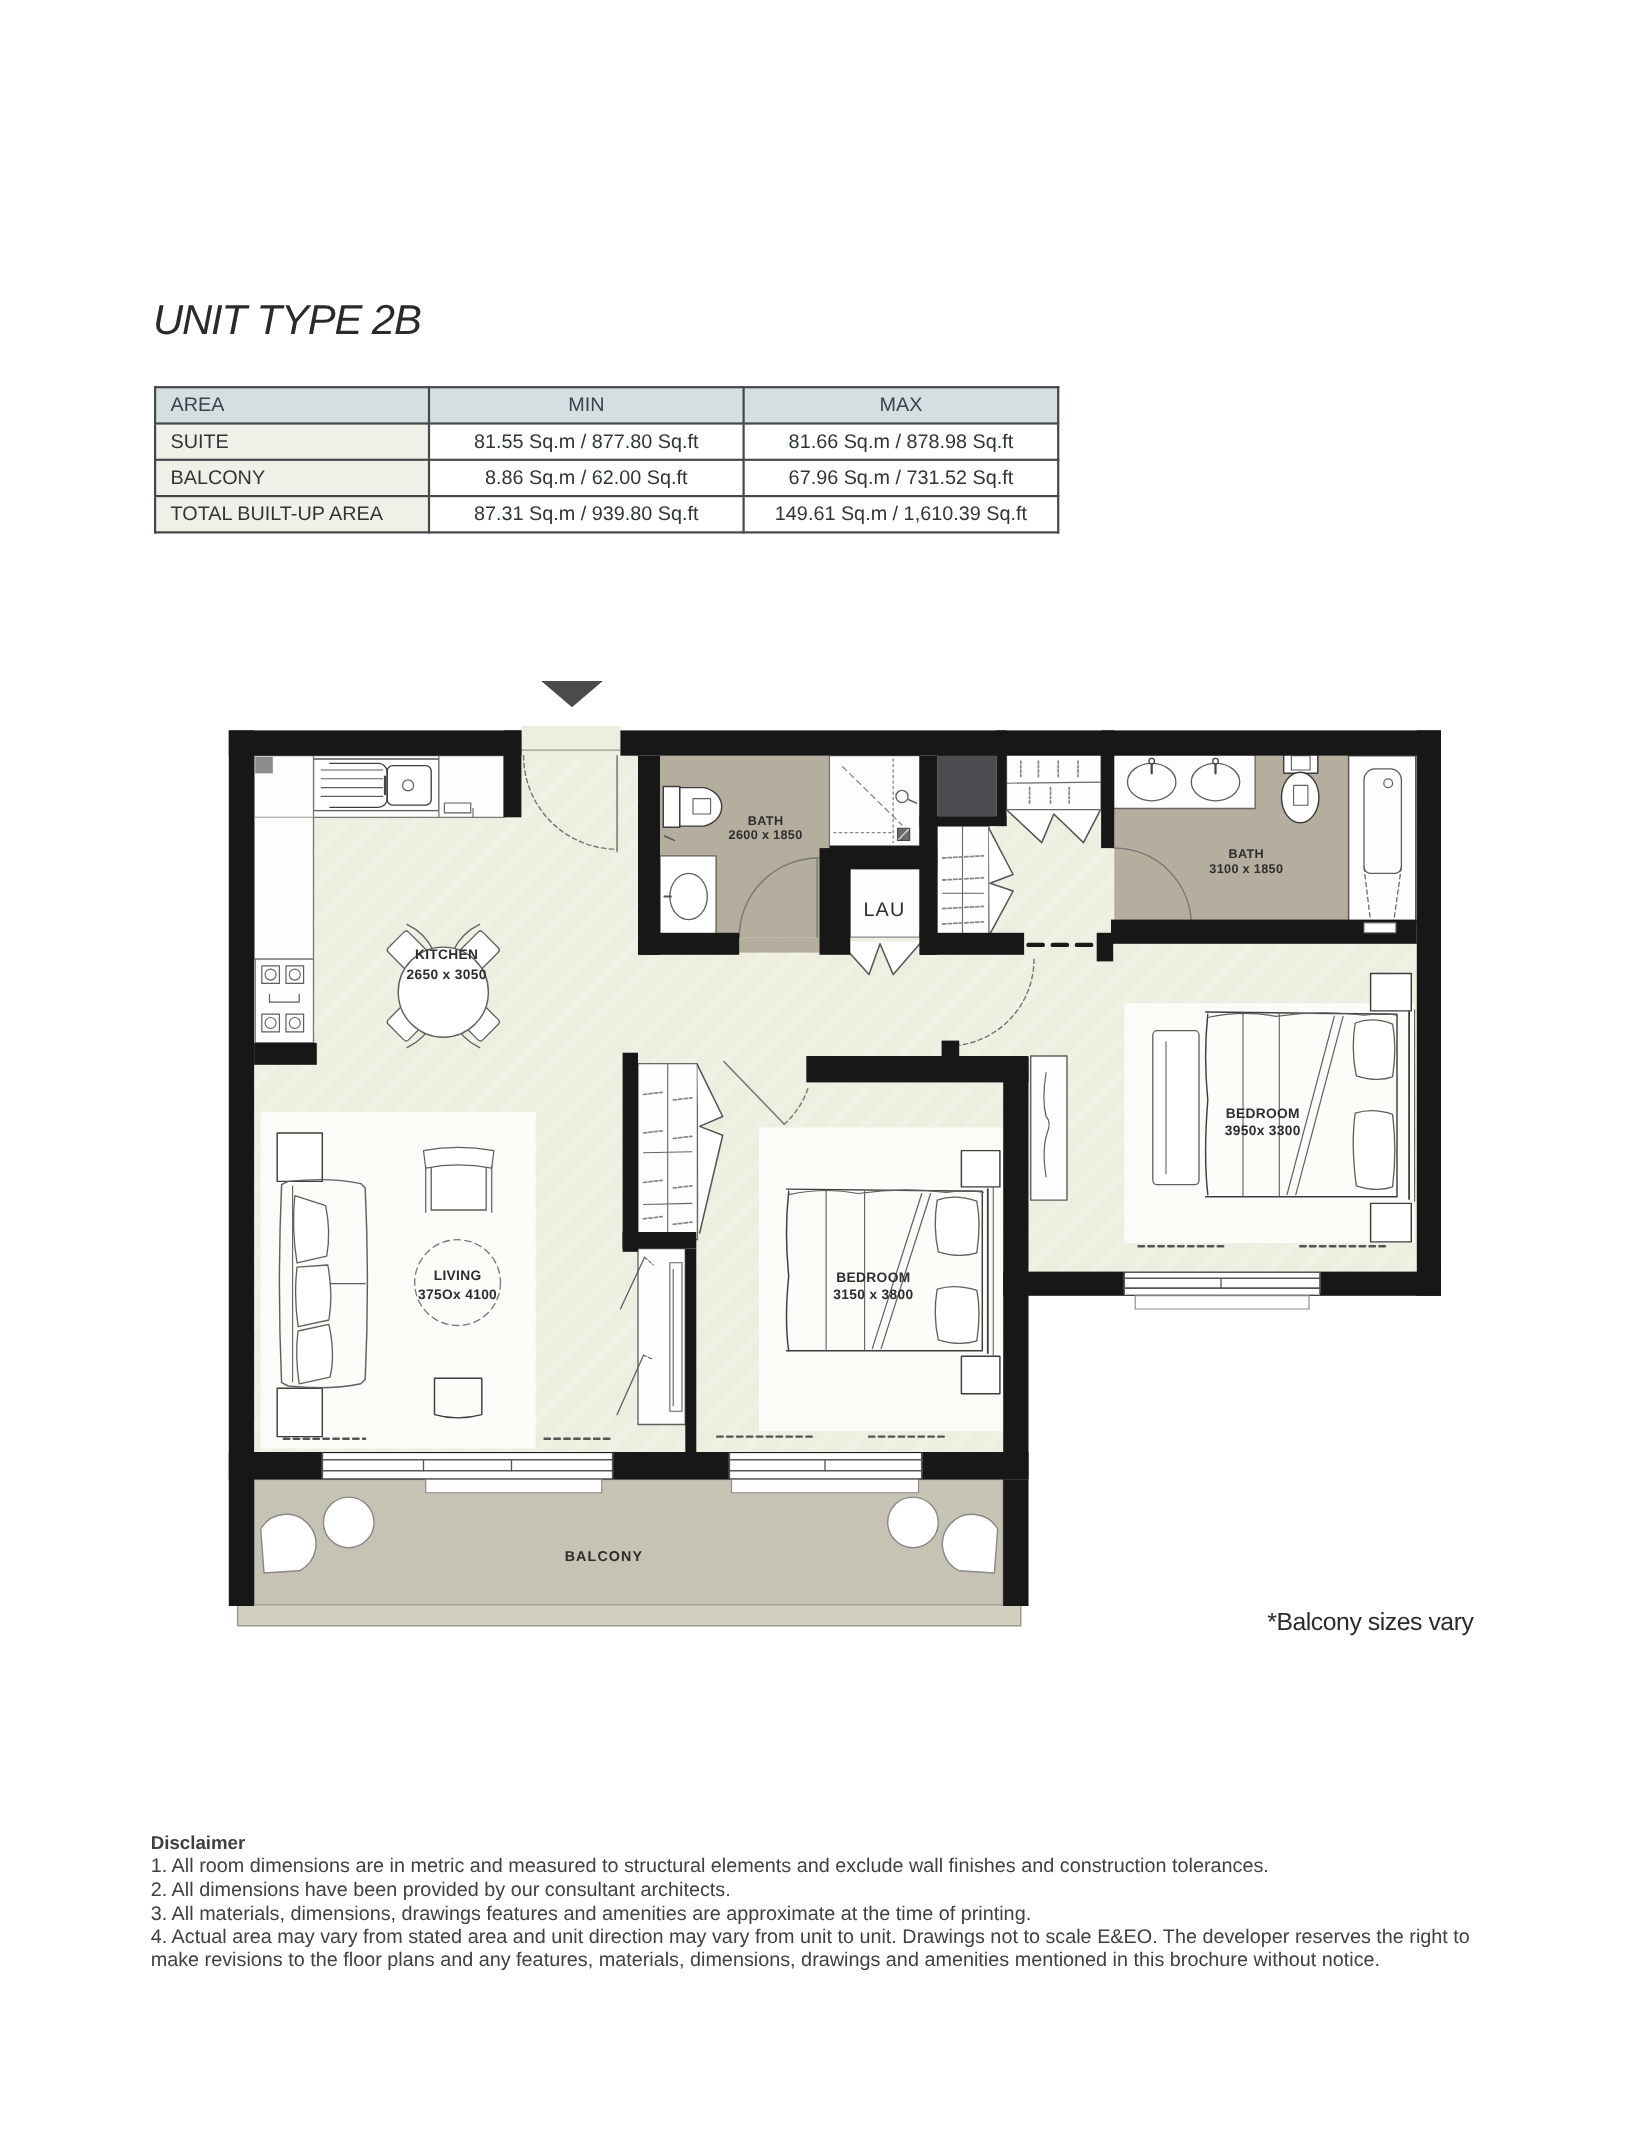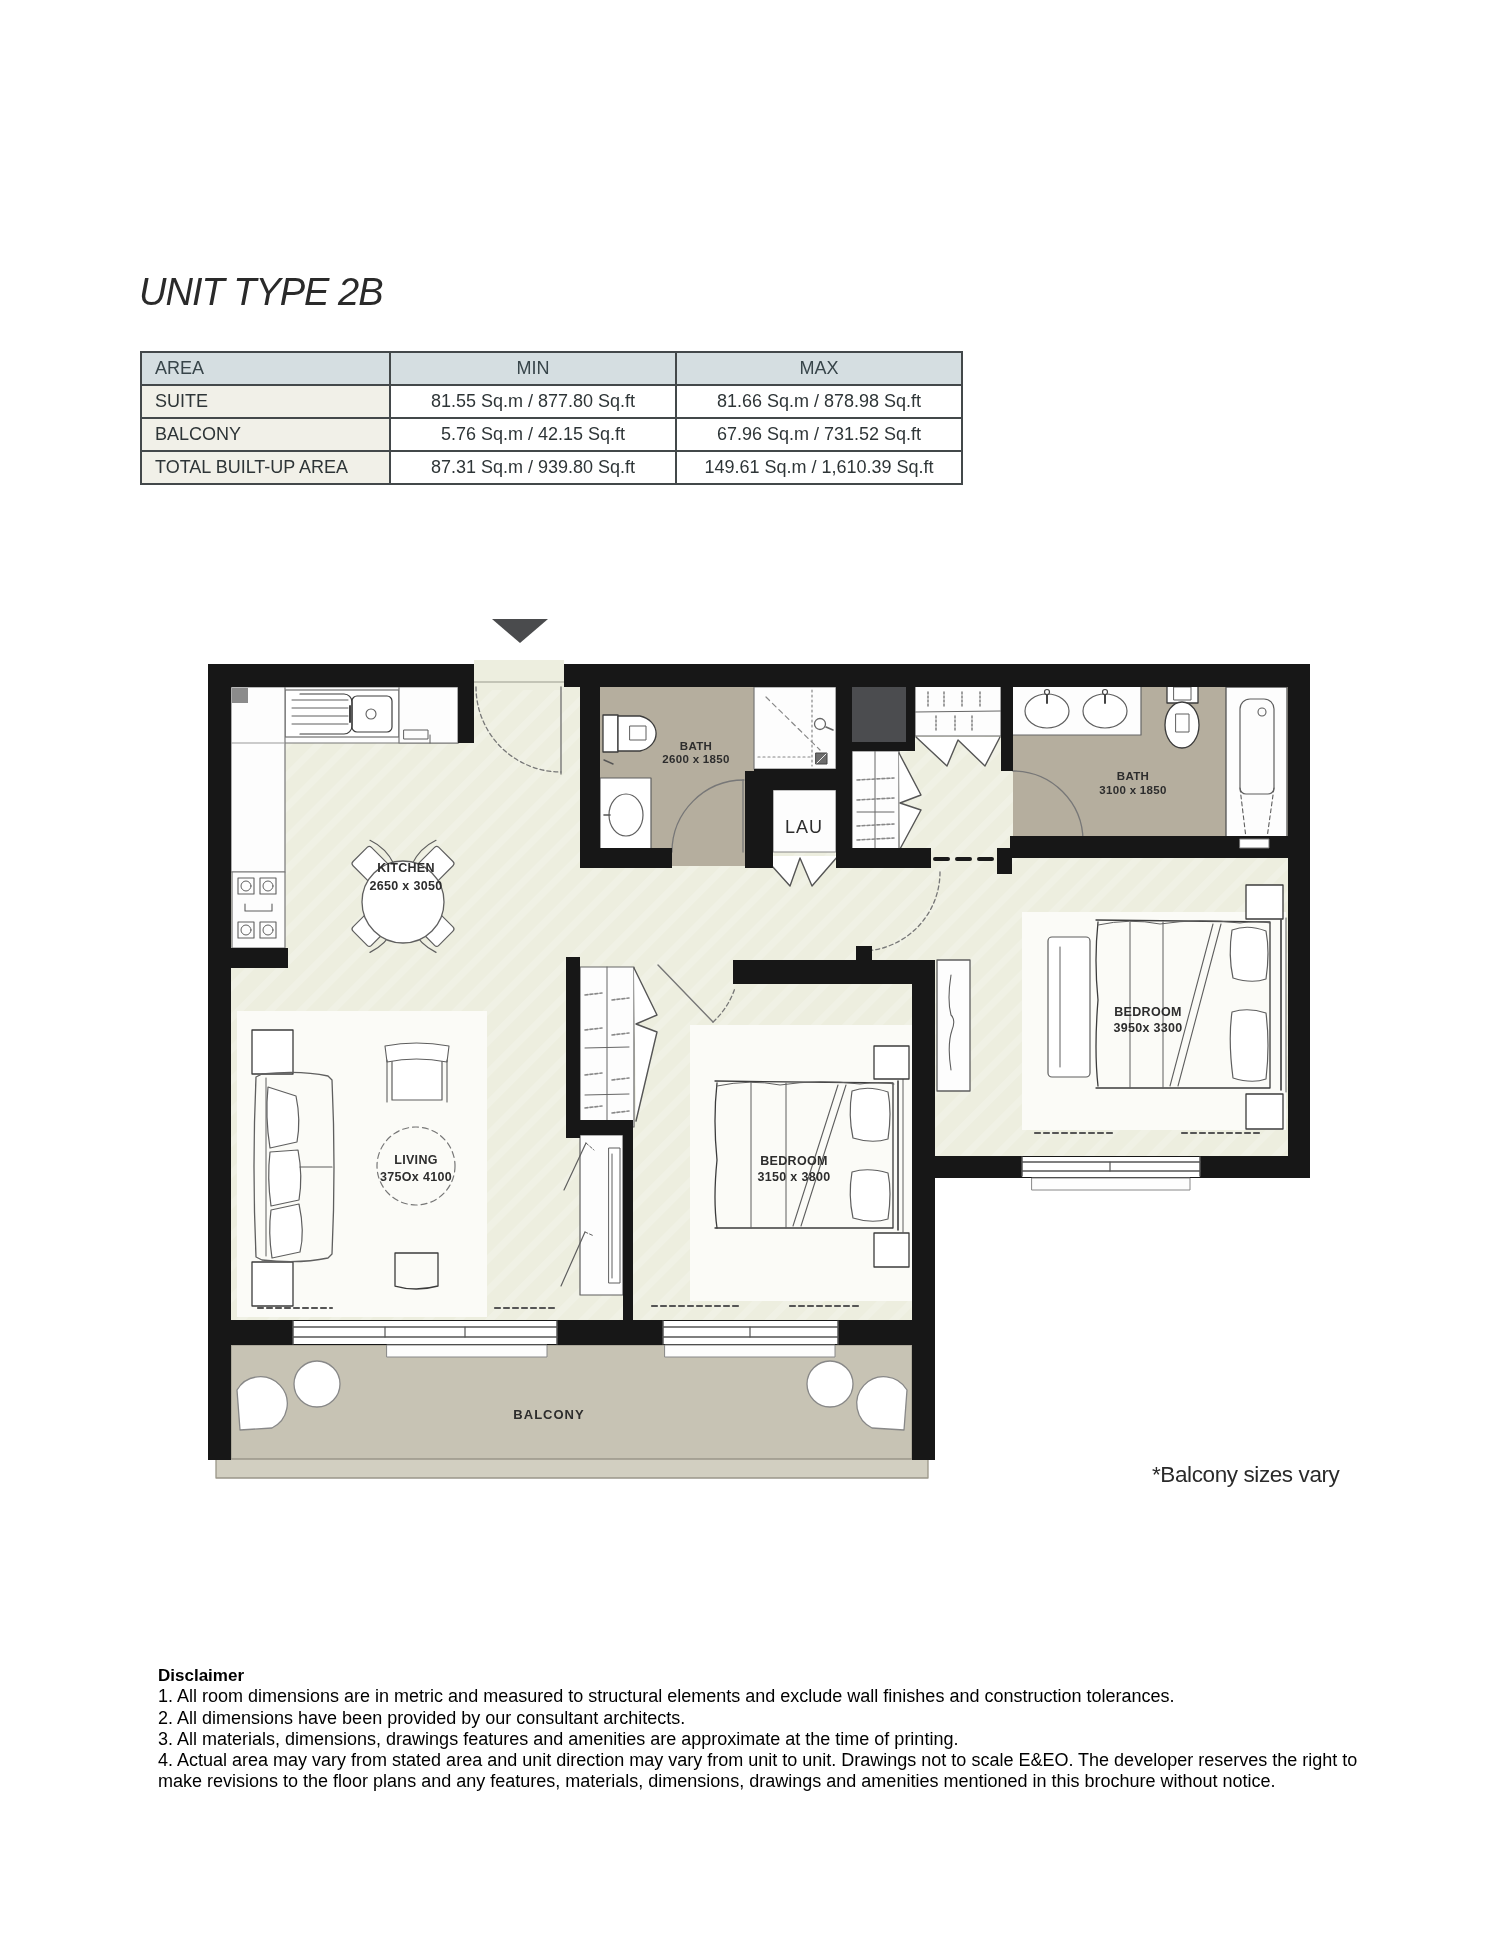--- a/index.html
+++ b/index.html
@@ -8,21 +8,21 @@
 .title b{font-weight:700;}
 .subtitle{position:absolute;left:139px;top:272px;font-size:38px;line-height:40px;color:#2a2a2a;font-style:italic;font-weight:400;letter-spacing:-1px;}
 table.area{position:absolute;left:140px;top:351px;border-collapse:collapse;table-layout:fixed;width:802px;border-radius:17px;}
 table.area td{border:2px solid #43484a;font-size:18px;color:#2e3537;padding:0;height:31px;vertical-align:middle;}
 table.area tr.hd td{background:#d5dee1;color:#38454a;}
 table.area td.c1{width:234px;background:#f1f0e8;padding-left:13px;}
 table.area td.c2{width:284px;text-align:center;}
 table.area td.c3{width:284px;text-align:center;}
 table.area tr.hd td.c2,table.area tr.hd td.c3{text-align:center;}
 .balnote{position:absolute;left:1152px;top:1462px;font-size:22.5px;color:#2a2a2a;letter-spacing:-0.4px;}
-.disc{position:absolute;left:137px;top:1665px;font-size:18px;line-height:21.3px;color:#000000;width:1290px;margin-left:21px;}
+.disc{position:absolute;left:137px;top:1665px;font-size:18px;line-height:21.3px;color:#404040;width:1290px;}
 .disc b{font-size:17px;}
 </style>
 </head>
 <body>
 <div class="page">
 
 
 <div class="subtitle">UNIT TYPE 2B</div>
 
 <table class="area">
@@ -32,21 +32,21 @@
           <td class="c2">MIN</td>
           <td class="c3">MAX</td>
         </tr>
 <tr>
           <td class="c1">SUITE</td>
           <td class="c2">81.55 Sq.m / 877.80 Sq.ft</td>
           <td class="c3">81.66 Sq.m / 878.98 Sq.ft</td>
         </tr>
 <tr>
           <td class="c1">BALCONY</td>
-          <td class="c2">5.76 Sq.m / 42.15 Sq.ft</td>
+          <td class="c2">8.86 Sq.m / 62.00 Sq.ft</td>
           <td class="c3">67.96 Sq.m / 731.52 Sq.ft</td>
         </tr>
 <tr>
           <td class="c1">TOTAL BUILT-UP AREA</td>
           <td class="c2">87.31 Sq.m / 939.80 Sq.ft</td>
           <td class="c3">149.61 Sq.m / 1,610.39 Sq.ft</td>
         </tr>
 </tbody>
     </table>
 

